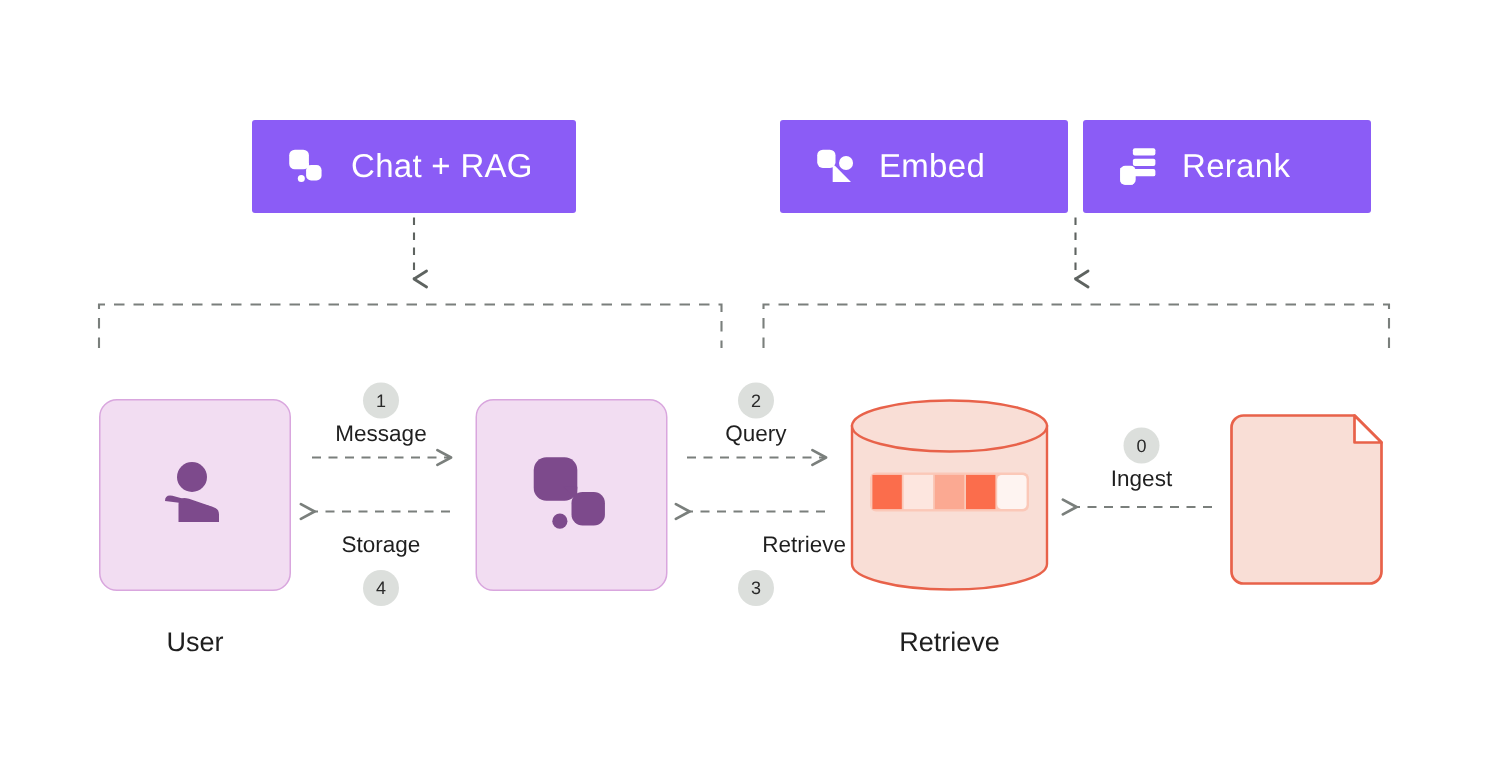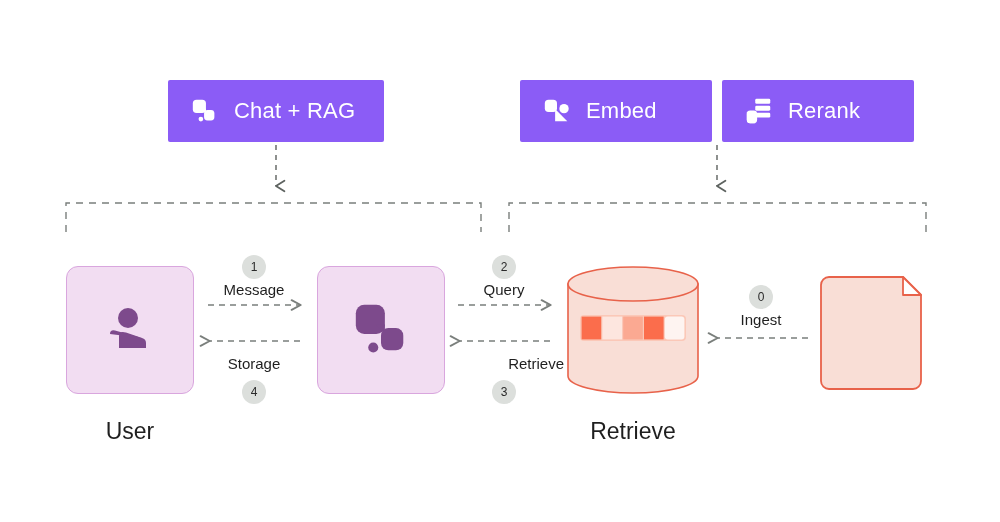--- a/index.html
+++ b/index.html
@@ -41,21 +41,21 @@
     border-radius:12px;
     display:flex;align-items:center;justify-content:center;
   }
   .purplebox{
     background:#f2ddf2;
     border:1.6px solid #d9a6de;
   }
   .nodelabel{
     position:absolute;
     text-align:center;
-    font-size:23px;
+    font-size:18px;
     color:#1f1f1f;
     white-space:nowrap;
   }
 
   
   .edgelabel{
     position:absolute;
     font-size:15px;
     color:#1f1f1f;
     text-align:center;

